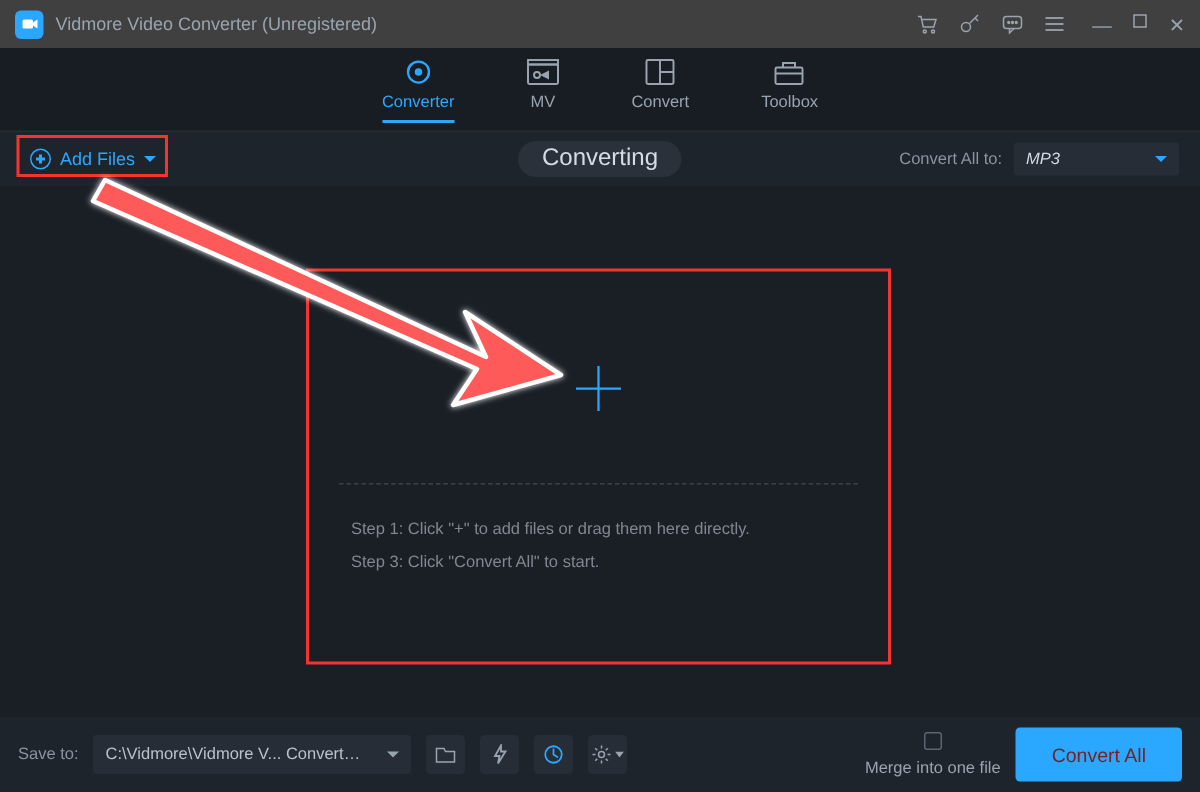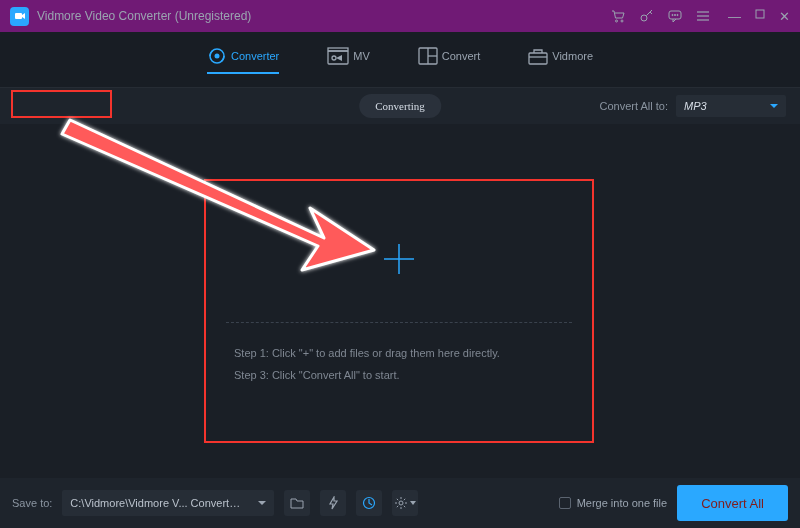--- a/index.html
+++ b/index.html
@@ -1,56 +1,56 @@
 <!DOCTYPE html>
 <html><head>
 <meta charset="utf-8">
 <style>
   * { box-sizing: border-box; margin: 0; padding: 0; font-family: -apple-system, "Segoe UI", Arial, sans-serif; }
   body { width: 800px; height: 528px; background: #1a1f26; color: #8a94a0; font-size: 12px; overflow: hidden; position: relative; }
-  .titlebar { height: 30px; display: flex; align-items: center; padding: 16px 10px; background: #701a75; }
+  .titlebar { height: 30px; display: flex; align-items: center; padding: 16px 10px; background: #404040; }
   .logo { width: 19px; height: 19px; background: #2aa8ff; border-radius: 4px; display: flex; align-items: center; justify-content: center; margin-right: 8px; }
   .title { font-size: 12px; color: #9aa4b0; }
   .t-spacer { flex: 1; }
   .t-icons { display: flex; gap: 14px; align-items: center; color: #9aa4b0; }
   .t-icons span { cursor: pointer; }
   .w-controls { display: flex; gap: 14px; margin-left: 18px; color: #9aa4b0; }
   .w-controls span { cursor: pointer; font-size: 13px; }
   .tabs { height: 56px; display: flex; align-items: center; justify-content: center; gap: 48px; background: #181d24; border-bottom: 1px solid #262c34; }
-  .tab { display: flex; flex-direction: row; align-items: center; gap: 4px; font-size: 11px; color: #9aa4b0; cursor: pointer; padding-bottom: 6px; border-bottom: 2px solid transparent; }
+  .tab { display: flex; flex-direction: column; align-items: center; gap: 4px; font-size: 11px; color: #9aa4b0; cursor: pointer; padding-bottom: 6px; border-bottom: 2px solid transparent; }
   .tab.active { color: #2aa8ff; border-bottom: 2px solid #2aa8ff; }
   .tab .ticon { height: 20px; display: flex; align-items: center; justify-content: center; color: inherit; }
   .subbar { height: 36px; display: flex; align-items: center; padding: 0 14px; background: #1e242c; position: relative; }
   .add-files { display: flex; align-items: center; gap: 6px; color: #2aa8ff; cursor: pointer; font-size: 12px; padding: 3px 6px; }
   .add-files .plus { width:14px; height:14px; border:1.5px solid #2aa8ff; border-radius:50%; position:relative; }
   .add-files .plus::before, .add-files .plus::after { content:""; position:absolute; background:#2aa8ff; }
   .add-files .plus::before { left:3px; right:3px; top:5.2px; height:1.5px; }
   .add-files .plus::after { top:3px; bottom:3px; left:5.2px; width:1.5px; }
   .add-files .caret { width:0; height:0; border-left:4px solid transparent; border-right:4px solid transparent; border-top:4px solid #2aa8ff; }
   .highlight-red { border:2px solid #f4342d; position:absolute; }
   .pill { position:absolute; left:50%; transform:translateX(-50%); display:flex; background:#2a313b; border-radius:14px; height:24px; }
-  .pill span { padding:0 16px; line-height:24px; font-size:11px; color:#8a94a0; cursor:pointer;font-family:Liberation Serif, serif; }
+  .pill span { padding:0 16px; line-height:24px; font-size:16px; color:#8a94a0; cursor:pointer; }
   .pill span.sel { color:#d5dce5; }
   .convert-to { margin-left:auto; display:flex; align-items:center; gap:8px; font-size:11px; color:#8a94a0; }
   .fmt { background:#262d36; width:110px; height:22px; display:flex; align-items:center; justify-content:space-between; padding:0 8px; color:#d5dce5; border-radius:2px; cursor:pointer;font-style:italic; }
   .fmt .caret2 { width:0;height:0;border-left:4px solid transparent;border-right:4px solid transparent;border-top:4px solid #2aa8ff; }
   .canvas { position:relative; height: 350px; background:#1a1f26; }
   .drop { position:absolute; left:210px; top:60px; width:378px; height:254px; border: none; }
   .drop-inner { width:100%; height:100%; position:relative; }
   .drop .hr { position:absolute; left:16px; right:16px; top:138px; border-top:1px dashed #3a424d; }
   .plus-big { position:absolute; left:50%; top:58px; transform:translateX(-50%); }
   .steps { position:absolute; left:24px; top:158px; font-size:11px; color:#7f8792; line-height:22px; }
   .bottom { position:absolute; left:0; right:0; bottom:0; height:50px; background:#1e242c; display:flex; align-items:center; padding:0 12px; gap:10px; }
   .save-lbl { font-size:11px; color:#8a94a0; }
   .path { background:#262d36; height:26px; flex:0 0 212px; display:flex; align-items:center; justify-content:space-between; padding:0 8px; color:#bac2cc; border-radius:2px; font-size:11px; cursor:pointer; }
   .path .caret2 { width:0;height:0;border-left:4px solid transparent;border-right:4px solid transparent;border-top:4px solid #9aa4b0; }
   .miniicon { width:26px; height:26px; background:#262d36; border-radius:3px; display:flex; align-items:center; justify-content:center; color:#9aa4b0; cursor:pointer; font-size:12px; }
   .miniicon.accent { color:#2aa8ff; }
   .b-spacer { flex:1; }
-  .merge { display:flex; align-items:center; gap:6px; font-size:11px; color:#9aa4b0; cursor:pointer; }
+  .merge { display:flex; align-items:center; gap:6px; font-size:11px; color:#9aa4b0; cursor:pointer;flex-direction:column; }
   .merge .chk { width:12px;height:12px;border:1px solid #5b6470; border-radius:2px; }
   .convert-btn { background:#2aa8ff; color:#7f1d1d; height:36px; padding:0 24px; border-radius:3px; display:flex; align-items:center; font-size:13px; cursor:pointer; }
   svg { display:block; }
 </style>
 </head>
 <body>
 
 <div class="titlebar">
   <div class="logo">
     <svg width="12" height="12" viewBox="0 0 12 12">
@@ -136,25 +136,30 @@
     <span>Convert</span>
   </div>
   <div class="tab">
     <div class="ticon">
         <svg width="20" height="18" viewBox="0 0 20 18" fill="none" stroke="#9aa4b0" stroke-width="1.3">
           <rect x="1" y="6" width="18" height="11" rx="1"></rect>
           <path d="M6 6 V3 h8 v3"></path>
           <line x1="1" y1="10" x2="19" y2="10"></line>
         </svg>
       </div>
-    <span>Vidmore</span>
+    <span>Toolbox</span>
   </div>
 </div>
 
 <div class="subbar">
+  <div class="add-files">
+    <span class="plus"></span>
+    <span>Add Files</span>
+    <span class="caret"></span>
+  </div>
   <div class="highlight-red" style="left:11px; top:2px; width:101px; height:28px;"></div>
 
   <div class="pill">
     <span class="sel">Converting</span>
   </div>
 
   <div class="convert-to">
     <span>Convert All to:</span>
     <div class="fmt">
       <span>MP3</span>

